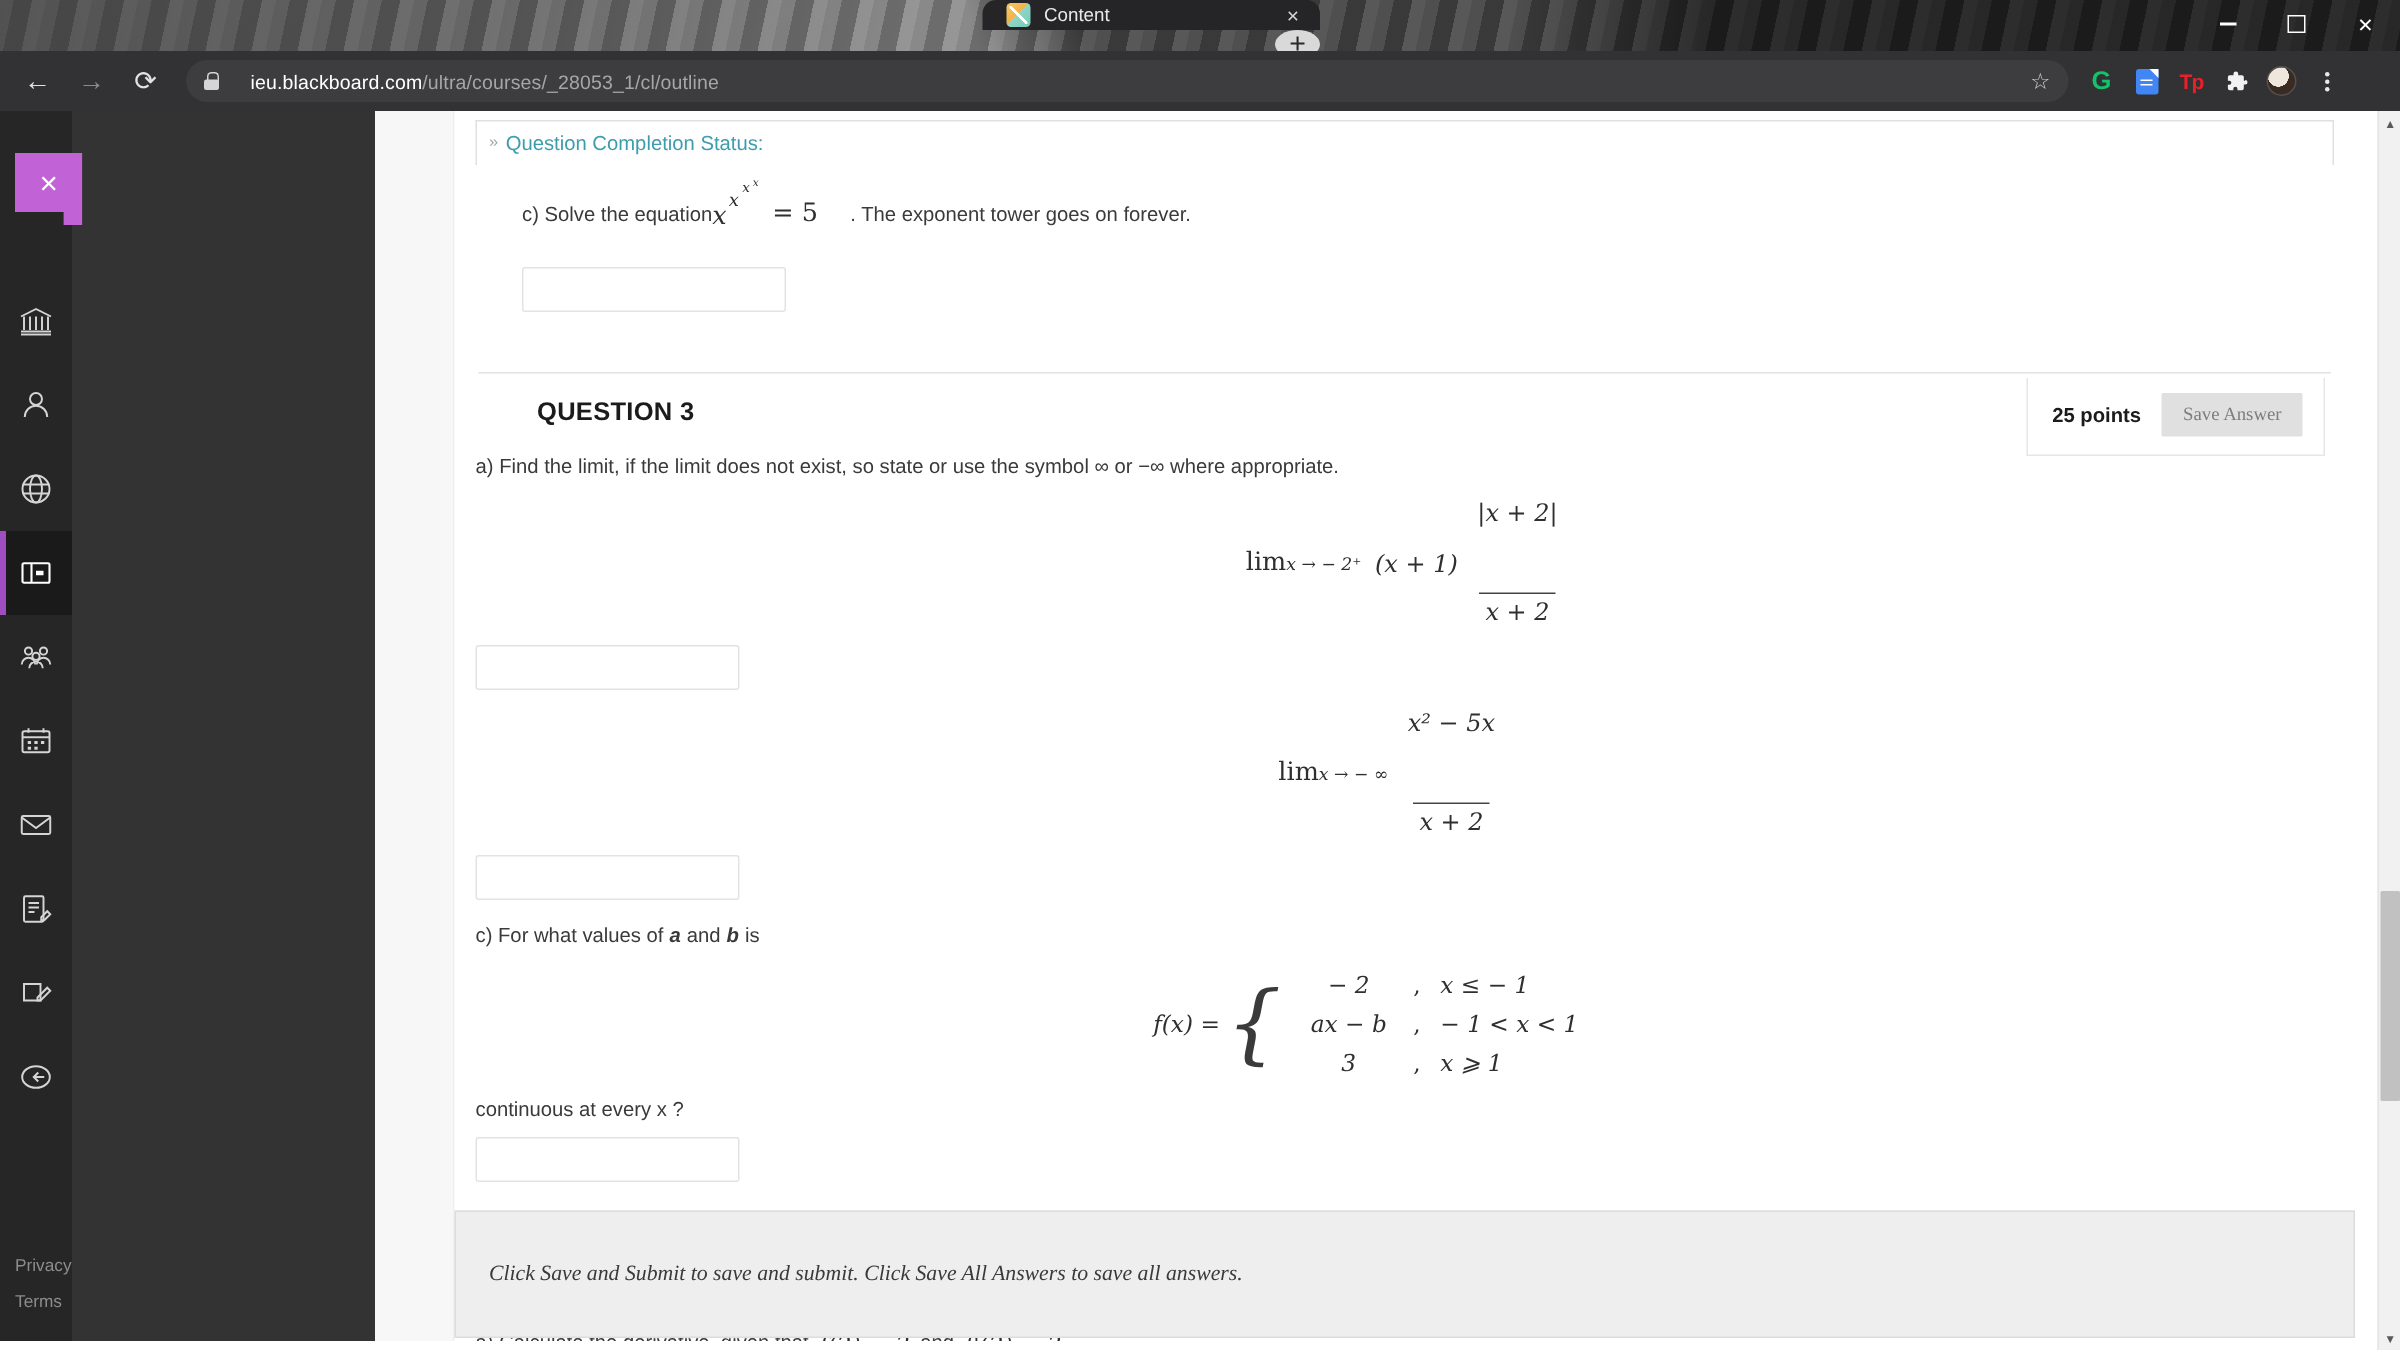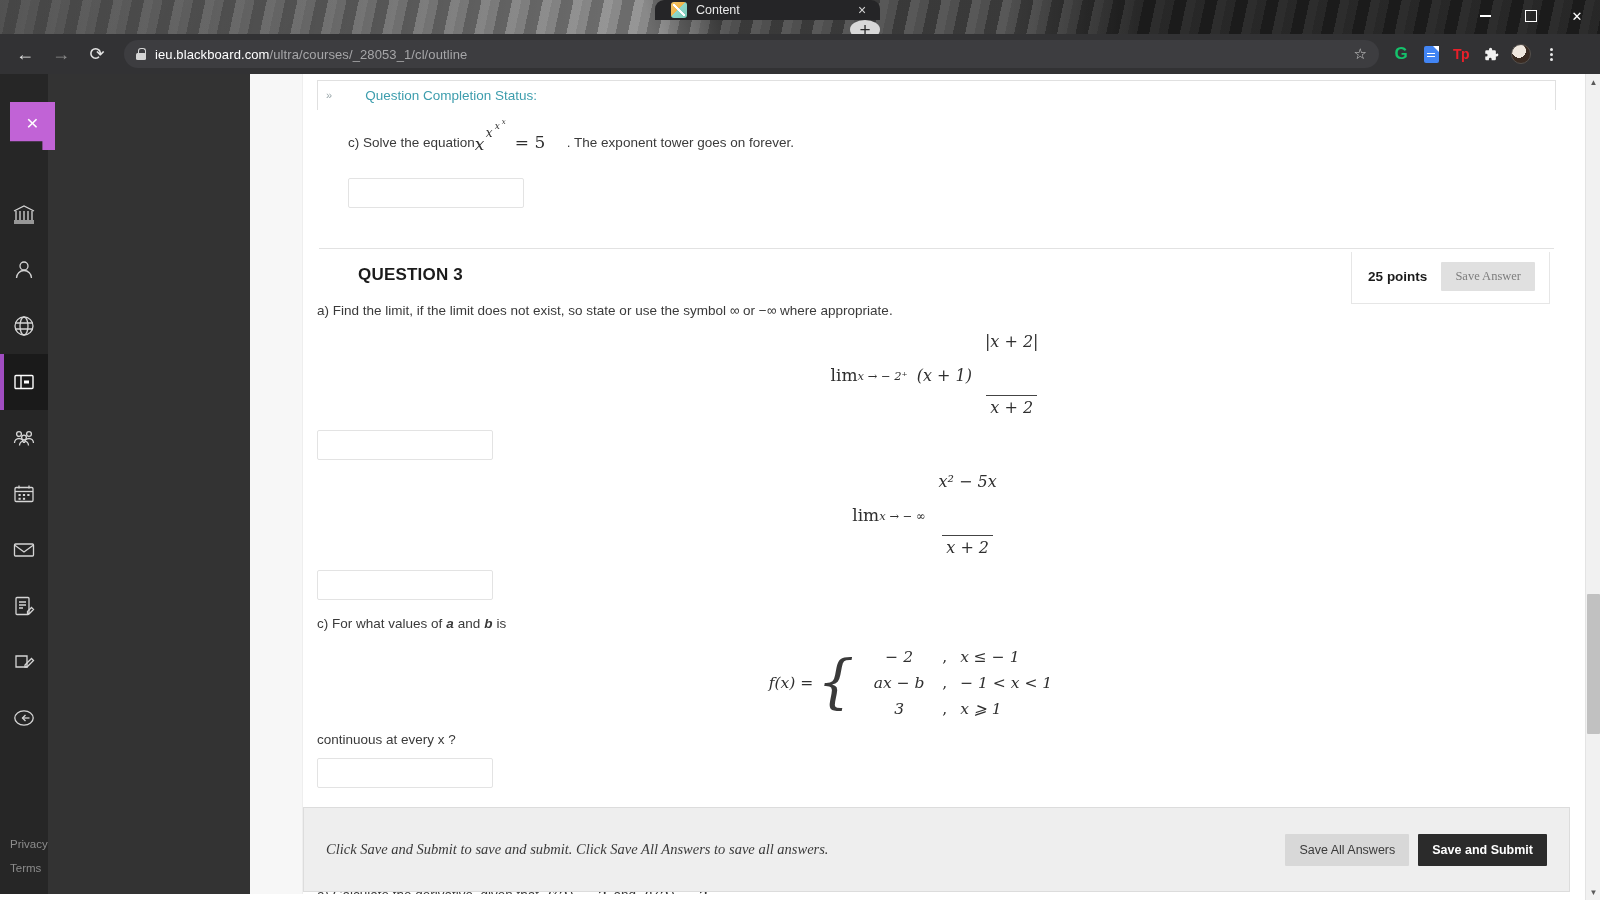--- a/index.html
+++ b/index.html
@@ -80,21 +80,21 @@
   }
   .nav-btn {
     width: 30px; height: 30px; margin-right: 6px; color: #e3e3e3;
     display: flex; align-items: center; justify-content: center;
     font-size: 18px; line-height: 1; border-radius: 50%;
   }
   .nav-btn.disabled { color: #8d8d8d; }
   .omnibox {
     flex: 1 1 auto; height: 28px; margin: 0 8px 0 6px;
     background: #3d3d40; border-radius: 14px;
-    display: flex; align-items: center; padding: 0 12px; gap: 9px;
+    display: flex; align-items: center; padding: 0 12px; gap: 21px;
     max-width: 1255px;
   }
   .lock-icon { width: 10px; height: 12px; position: relative; flex: 0 0 auto; }
   .lock-icon:before {
     content:""; position:absolute; left:0; bottom:0; width:10px; height:7px;
     background:#d5d5d5; border-radius:1.5px;
   }
   .lock-icon:after {
     content:""; position:absolute; left:2px; top:0; width:6px; height:6px;
     border:1.5px solid #d5d5d5; border-bottom:none; border-radius:3px 3px 0 0;
@@ -171,21 +171,21 @@
     background: #ffffff;
   }
 
   .status-bar {
     margin: 6px 14px 0 14px; height: 30px;
     border: 1px solid #e0e0e0; border-bottom: none;
     display: flex; align-items: center; padding-left: 8px; gap: 5px;
     background: #ffffff;
   }
   .chev { color:#9aa7ab; font-size: 11px; line-height:1; }
-  .status-link { color:#3d9dad; font-size: 13.5px; margin-left: 28px; }
+  .status-link { color:#3d9dad; font-size: 13.5px; }
 
   .qbody { padding: 0 14px; position: relative; }
 
   .prompt {
     font-size: 13.5px; color: #3a3a3a; line-height: 1.45;
     display: flex; align-items: baseline; flex-wrap: wrap; gap: 0;
   }
   .prompt-indent { padding-left: 31px; }
 
   .ansbox {
@@ -545,24 +545,20 @@
           <span>and</span>
           <span class="inline-math">f'(2) = 3</span>
           <span>.</span>
         </div>
 
       </div>
     </div>
 
     <div class="submit-bar">
       <div class="submit-text">Click Save and Submit to save and submit. Click Save All Answers to save all answers.</div>
-      <div class="submit-actions">
-        <button class="btn-save-all">Save All Answers</button>
-        <button class="btn-save-submit">Save and Submit</button>
-      </div>
     </div>
 
     <div class="viewport-bottom-strip"></div>
 
     <div class="scrollbar">
       <div class="sb-arrow">▲</div>
       <div class="sb-thumb"></div>
       <div class="sb-arrow down">▼</div>
     </div>
 

